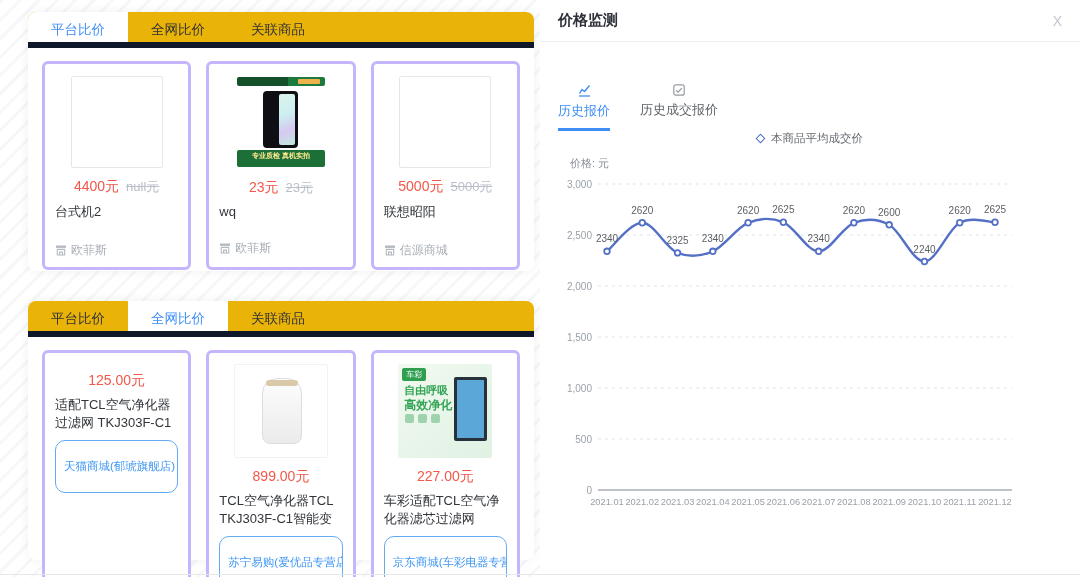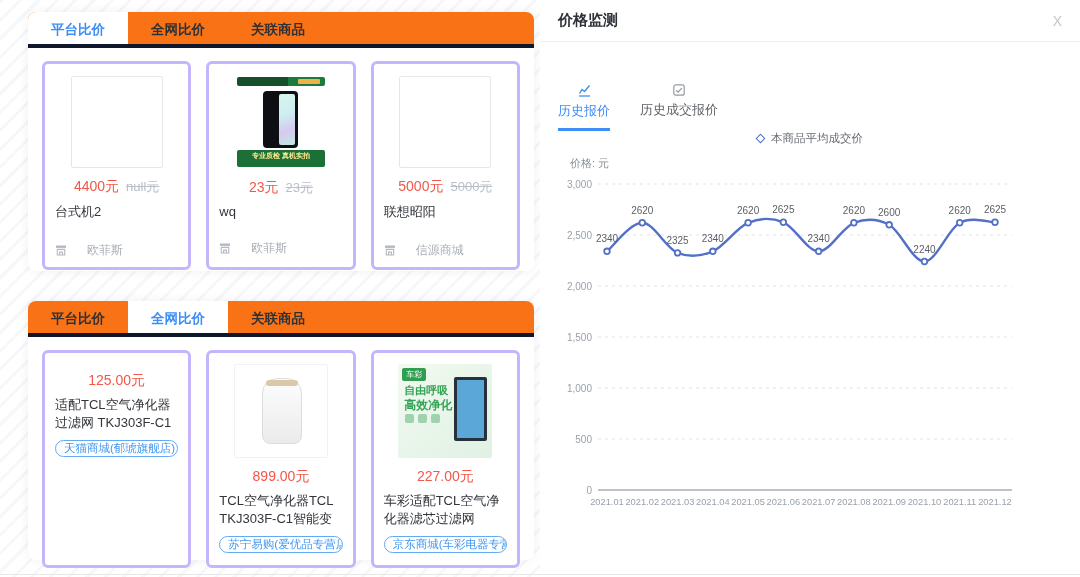--- a/index.html
+++ b/index.html
@@ -8,38 +8,38 @@
 
   
   #left-area { position:absolute; left:0; top:0; width:540px; height:577px;
     background-image:repeating-linear-gradient(135deg, rgba(168,178,192,0.10) 0 3px, transparent 3px 13px); }
 
   .panel { position:absolute; left:28px; width:506px; background:#fff; border-radius:8px;
     box-shadow:0 0 12px rgba(0,0,0,0.06); }
   #panel0 { top:12px; height:259px; }
   #panel1 { top:301px; height:259px; }
 
-  .tabbar { display:flex; height:36px; background:#f97316; border-bottom:4px solid #0f172a; border-radius:8px 8px 0 0; overflow:hidden;font-weight:bold; }
+  .tabbar { display:flex; height:36px; background:#eab308; border-bottom:6px solid #0f172a; border-radius:8px 8px 0 0; overflow:hidden; }
   .tab { line-height:36px; padding:0 23px; font-size:13.5px; color:#303133; cursor:pointer; }
   .tab.active { background:#fff; color:#3e8ef5; }
 
   .cards { display:flex; gap:15px; padding:13px 14px; }
   .pcard { flex:1; min-width:0; border:3px solid #c4b5fd; border-radius:6px; padding:9px 10px 8px; background:#fff; }
 
   .imgbox { width:94px; height:94px; margin:2px auto 0; position:relative; overflow:hidden; border-radius:2px; }
   .empty-box { width:92px; height:92px; margin:3px auto 0; border:1px solid #e4e7eb; border-radius:2px; }
 
   .prow { text-align:center; margin-top:9px; white-space:nowrap; }
   .price { color:#f25749; font-size:14px; }
   .oprice { color:#bac0c9; font-size:13px; text-decoration:line-through; margin-left:7px; }
   .pname { margin-top:7px; font-size:13px; color:#32353a; overflow:hidden; white-space:nowrap; }
   .pname2 { margin-top:6px; font-size:13px; color:#32353a; line-height:18px; height:36px; overflow:hidden; white-space:normal; }
-  .store { margin-top:21px; display:flex; align-items:center; gap:20px; color:#a9aeb6; font-size:12px; }
+  .store { margin-top:21px; display:flex; align-items:center; gap:4px; color:#a9aeb6; font-size:12px; }
   .badge { display:inline-block; margin-top:8px; max-width:100%; font-size:11.5px; color:#3f97f2;
-    border:1px solid #62aaf3; border-radius:10px; padding:0 8px; white-space:nowrap; overflow:hidden; }
+    border:1px solid #62aaf3; border-radius:10px; padding:18px 8px; white-space:nowrap; overflow:hidden; }
 
   
   .phone-promo { background:#fff; }
   .pp-top { position:absolute; top:2px; left:3px; right:3px; height:9px; border-radius:2px;
     background:linear-gradient(90deg,#14502a 0 58%,#1d7a3e 58%); }
   .pp-top::after { content:""; position:absolute; right:5px; top:2px; width:22px; height:5px; background:#eeb24d; border-radius:1px; }
   .pp-phone { position:absolute; top:16px; left:29px; width:35px; height:57px; background:#0d0f12; border-radius:4px; }
   .pp-screen { position:absolute; top:19px; left:45px; width:16px; height:51px; border-radius:2px;
     background:linear-gradient(160deg,#d9f4ec,#cdeef0 40%,#d6c9f0 70%,#bfe9dd); }
   .pp-bottom { position:absolute; bottom:2px; left:3px; right:3px; height:17px; background:#1c6f37; border-radius:2px;

